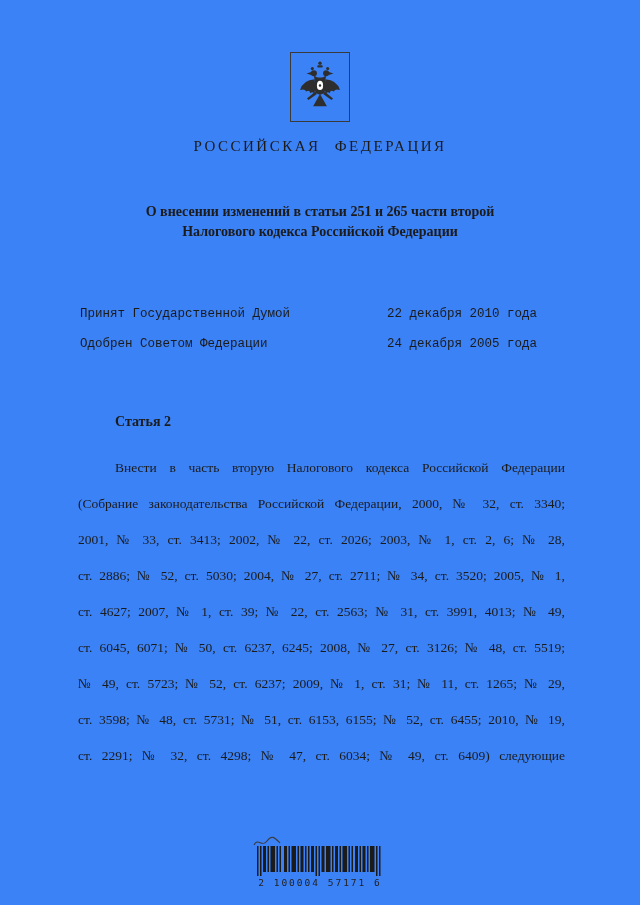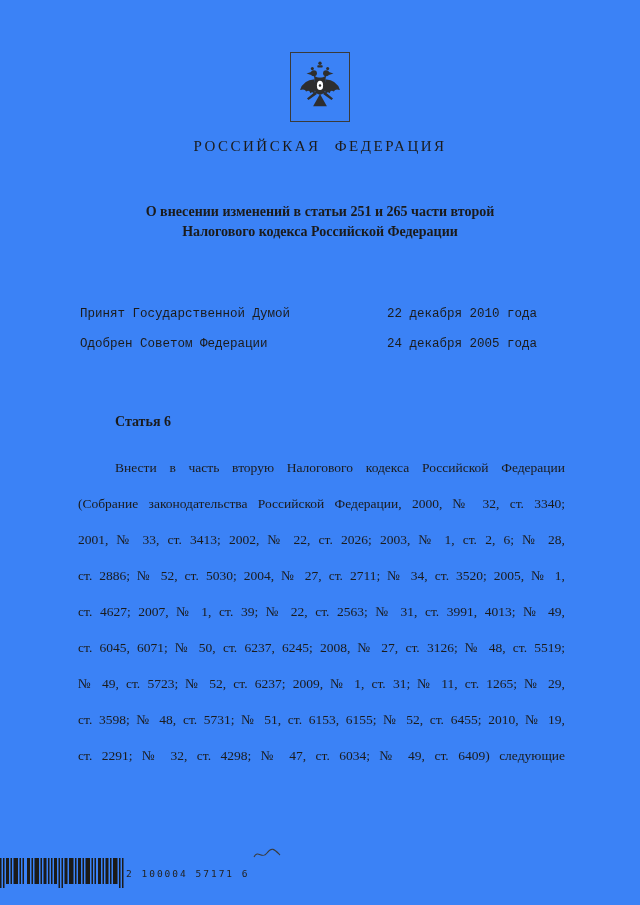--- a/index.html
+++ b/index.html
@@ -67,20 +67,21 @@
     line-height:36px;
     text-align:justify;
     text-align-last:justify;
   }
   .body-line:first-child{padding-left:37px;}
   .barcode-area{
     position:absolute;
     left:0;right:0;
     bottom:17px;
     display:flex;
+    flex-direction:column;
     align-items:center;
   }
   .sig-mark{
     position:absolute;
     left:252px;
     top:-11px;
   }
   .barcode-number{
     margin-top:1px;
     font-family:"DejaVu Sans Mono", monospace;
@@ -130,21 +131,21 @@
     <div class="adoption-row">
       <span>Принят Государственной Думой</span>
       <span>22 декабря 2010 года</span>
     </div>
     <div class="adoption-row">
       <span>Одобрен Советом Федерации</span>
       <span>24 декабря 2005 года</span>
     </div>
   </div>
 
-  <div class="article-heading">Статья 6</div>
+  <div class="article-heading">Статья 2</div>
 
   <div class="body-paragraph">
       <div class="body-line">Внести в часть вторую Налогового кодекса Российской Федерации</div>
       <div class="body-line">(Собрание законодательства Российской Федерации, 2000, № 32, ст. 3340;</div>
       <div class="body-line">2001, № 33, ст. 3413; 2002, № 22, ст. 2026; 2003, № 1, ст. 2, 6; № 28,</div>
       <div class="body-line">ст. 2886; № 52, ст. 5030; 2004, № 27, ст. 2711; № 34, ст. 3520; 2005, № 1,</div>
       <div class="body-line">ст. 4627; 2007, № 1, ст. 39; № 22, ст. 2563; № 31, ст. 3991, 4013; № 49,</div>
       <div class="body-line">ст. 6045, 6071; № 50, ст. 6237, 6245; 2008, № 27, ст. 3126; № 48, ст. 5519;</div>
       <div class="body-line">№ 49, ст. 5723; № 52, ст. 6237; 2009, № 1, ст. 31; № 11, ст. 1265; № 29,</div>
       <div class="body-line">ст. 3598; № 48, ст. 5731; № 51, ст. 6153, 6155; № 52, ст. 6455; 2010, № 19,</div>

